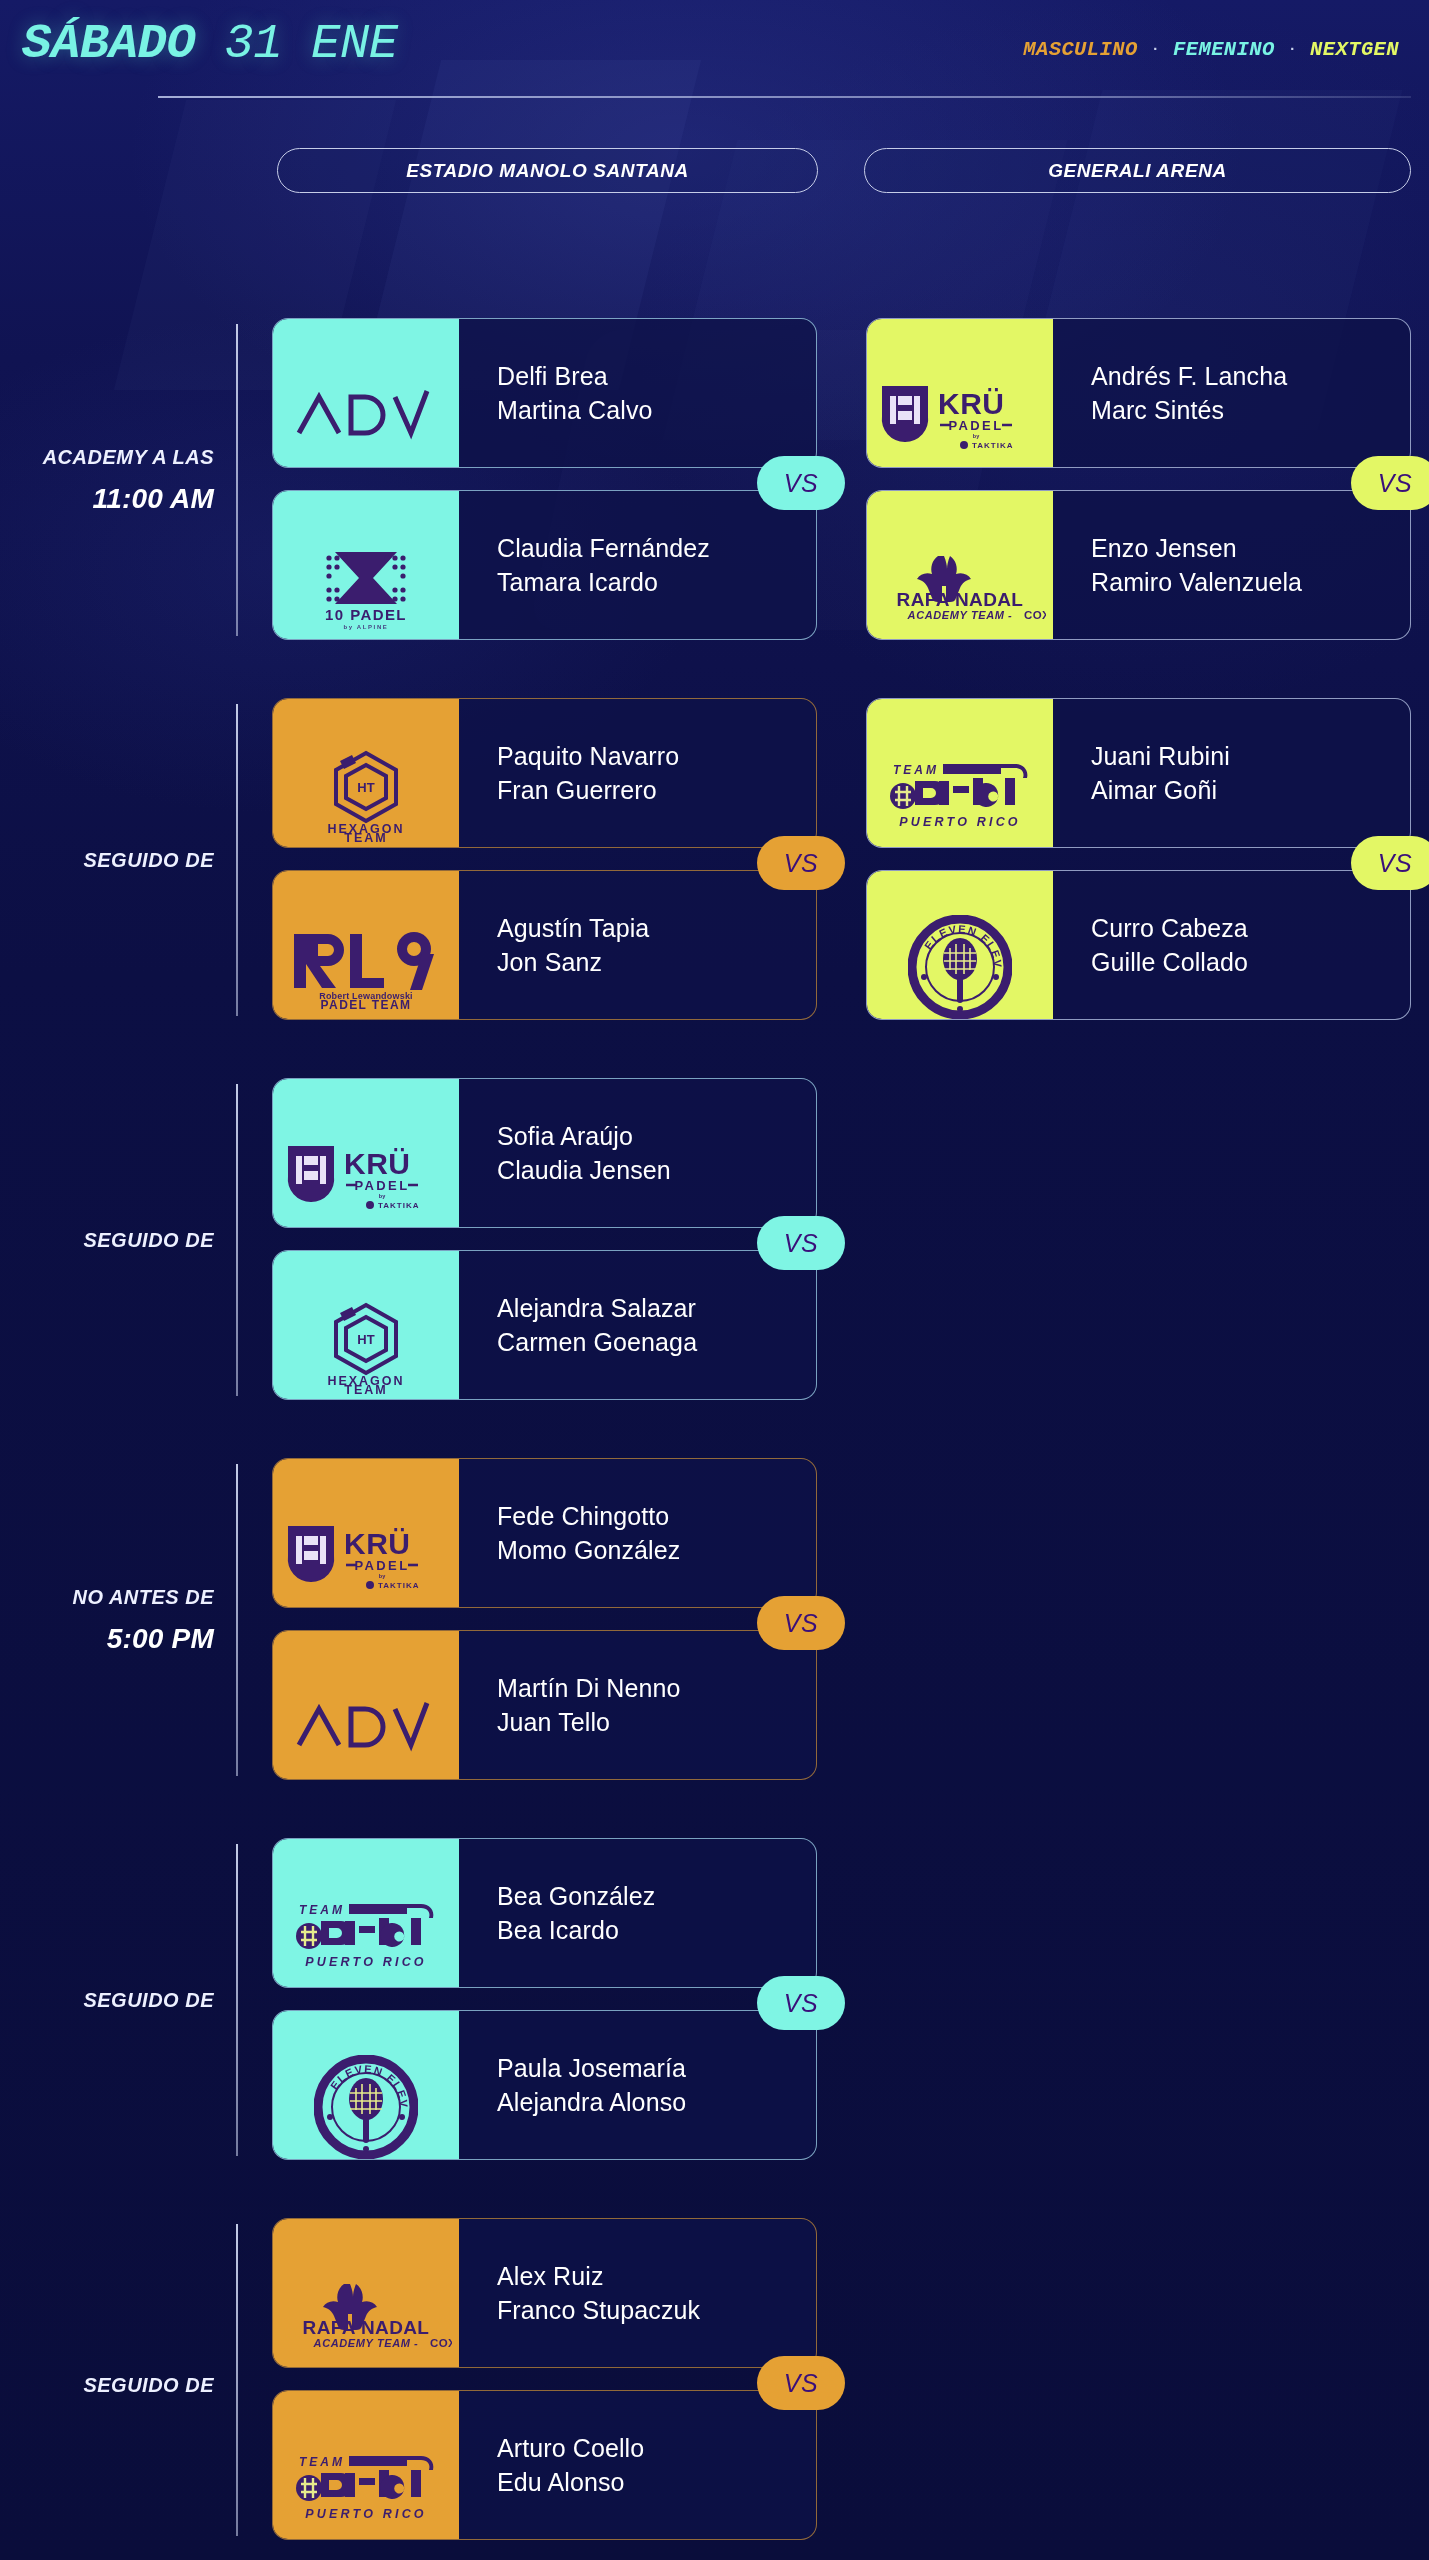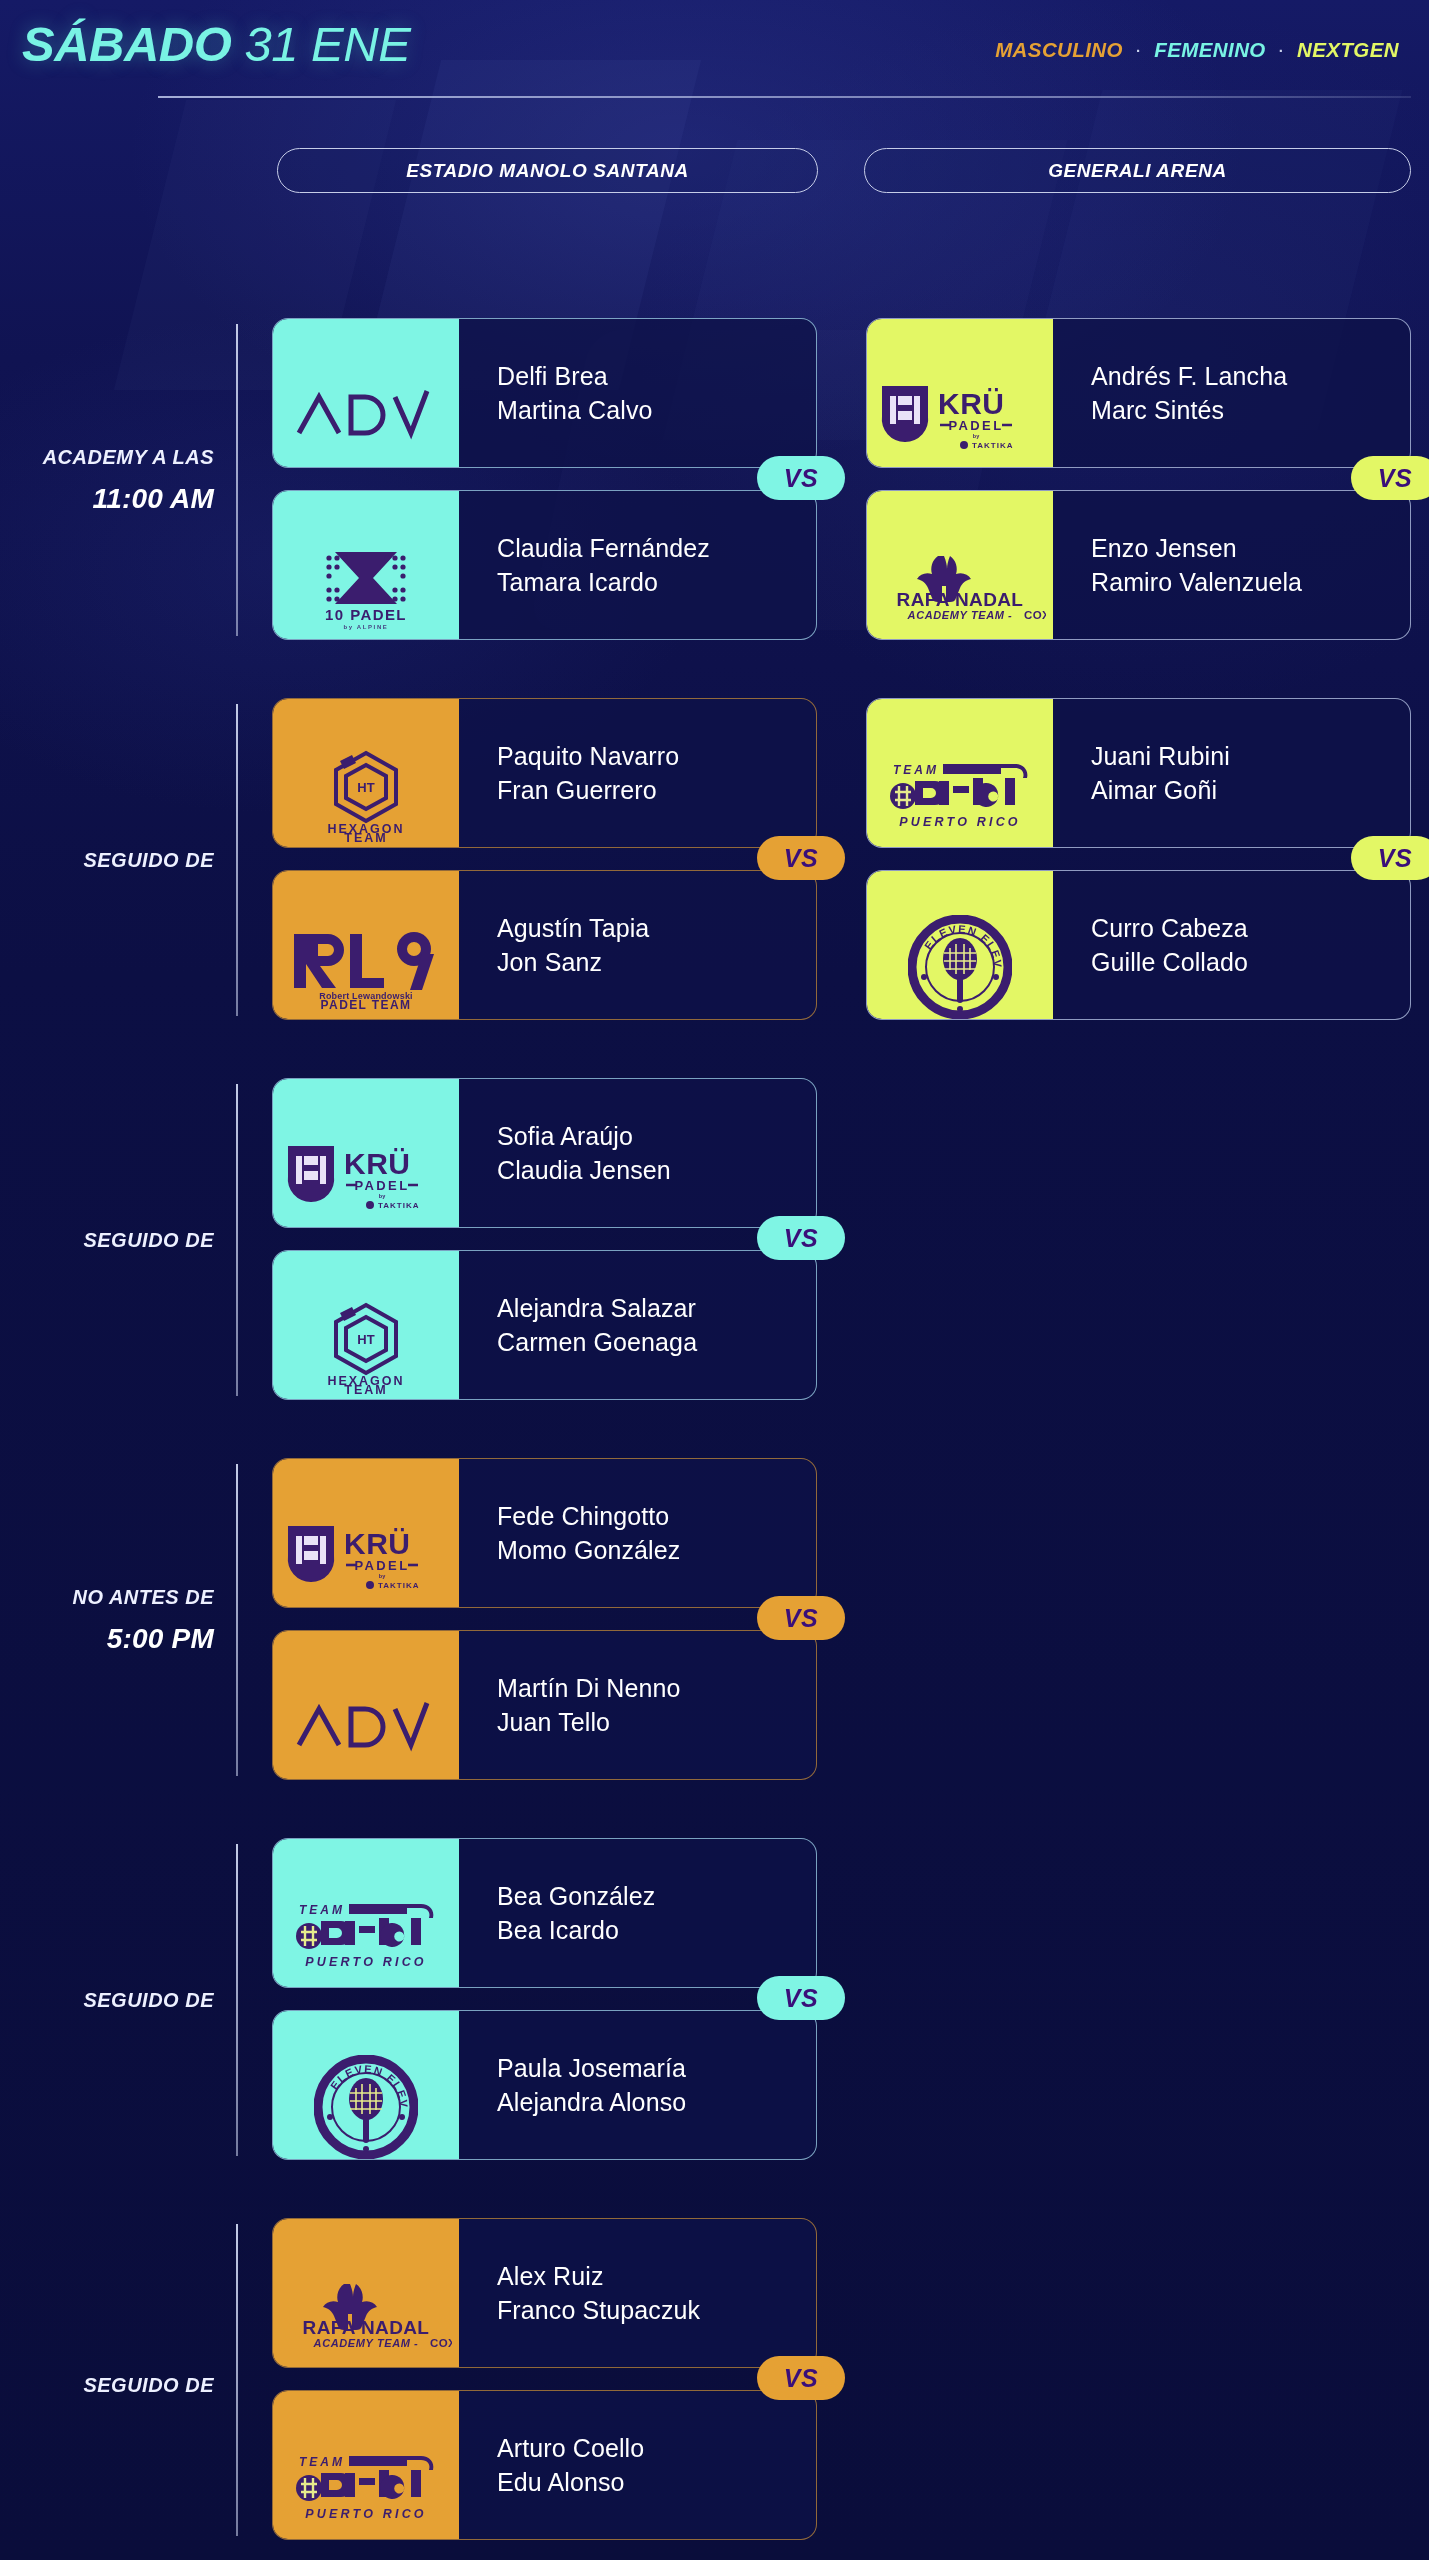--- a/index.html
+++ b/index.html
@@ -22,21 +22,21 @@
   .bs2{ left:400px; top:60px;  width:260px; height:330px; transform:skewX(-14deg);
         background:rgba(130,150,230,.055); }
   .bs3{ left:700px; top:140px; width:330px; height:300px; transform:skewX(-14deg);
         background:rgba(110,130,210,.04); }
   .bs4{ left:1060px; top:90px; width:300px; height:340px; transform:skewX(-14deg);
         background:rgba(120,140,220,.035); }
   .bs5{ left:560px; top:330px; width:420px; height:300px; transform:skewX(-12deg);
         background:rgba(120,140,220,.03); border-radius:30px; }
 
   
-  .header{ position:absolute; left:0; top:0; width:1419px; height:108px; }
+  .header{ position:absolute; left:0; top:0; width:1419px; height:108px;font-family:Liberation Mono, monospace; }
   .date-title{
     position:absolute; left:22px; top:16px;
     font-size:49px; font-weight:800; font-style:italic; letter-spacing:-.5px;
     color:#79f3e4; text-shadow:0 0 18px rgba(90,230,220,.35);
     white-space:nowrap;
   }
   .date-title .thin{ font-weight:400; }
   .legend{
     position:absolute; right:20px; top:38px;
     display:flex; align-items:center; gap:13px;
@@ -109,23 +109,23 @@
     flex:1; display:flex; flex-direction:column; justify-content:center;
     padding-left:38px; gap:8px;
   }
   .player{
     font-size:25px; font-weight:500; color:#ffffff; letter-spacing:.1px;
     white-space:nowrap; line-height:1.05;
   }
 
   .vs-badge{
     position:absolute; right:-28px; top:138px;
-    width:88px; height:44px; border-radius:27px;
+    width:88px; height:54px; border-radius:27px;
     display:flex; align-items:center; justify-content:center;
-    font-size:25px; font-weight:700; font-style:italic; letter-spacing:.5px;
+    font-size:25px; font-weight:400; font-style:italic; letter-spacing:.5px;
     color:#3a0f7a; z-index:5;
   }
 
   
   .cat-masculino .logo-box{ background:#e5a134; }
   .cat-masculino .vs-badge{ background:#e5a134; }
   .cat-masculino .team{ border-color:rgba(229,161,52,.62); }
   .cat-femenino  .logo-box{ background:#7ff5e4; }
   .cat-femenino  .vs-badge{ background:#7ff5e4; }
   .cat-femenino  .team{ border-color:rgba(170,225,245,.70); }

